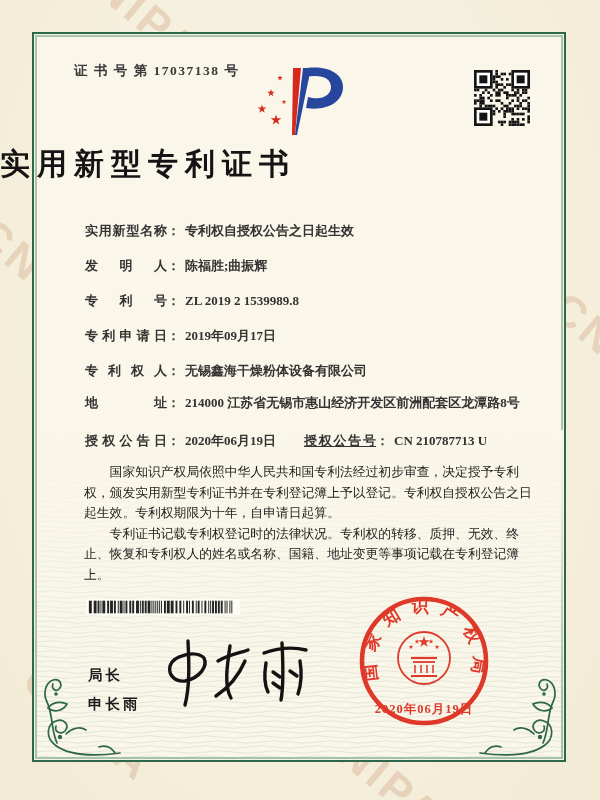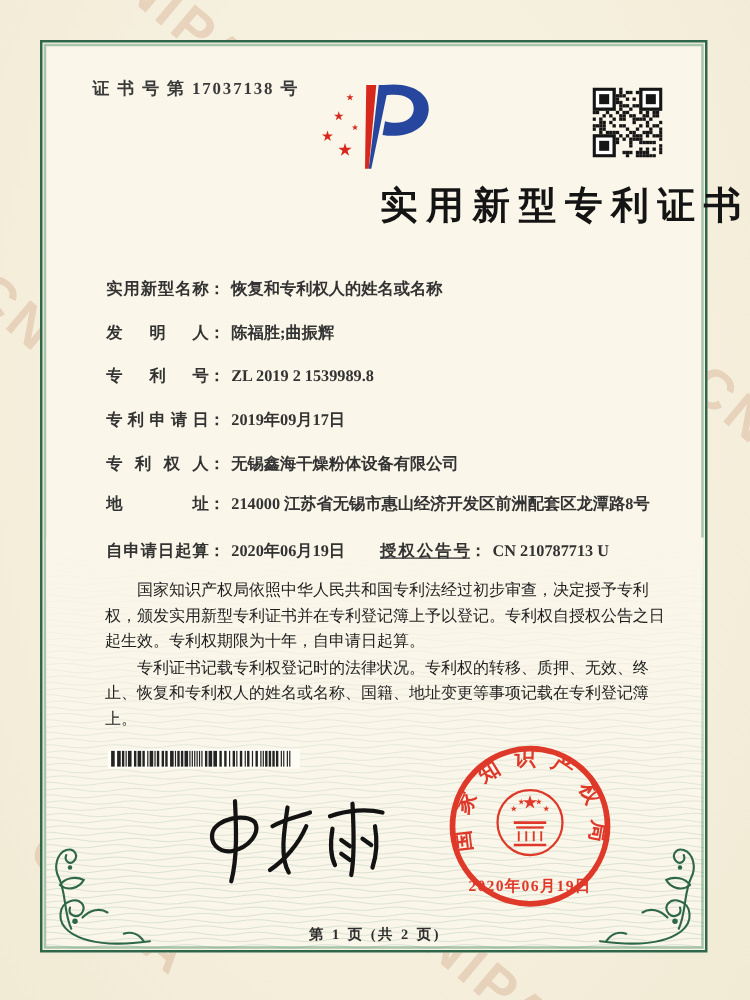--- a/index.html
+++ b/index.html
@@ -18,21 +18,21 @@
   .waves, .wavefade { position:absolute; left:37px; top:430px; width:526px; height:330px; }
   .wavefade { background:linear-gradient(180deg, rgba(250,246,233,1) 0%, rgba(250,246,233,.8) 22%, rgba(250,246,233,.3) 52%, rgba(250,246,233,0) 80%); }
   .wm {
     position:absolute; font-family:"Liberation Sans","DejaVu Sans",sans-serif;
     font-weight:700; font-size:44px; letter-spacing:4px;
     color:rgba(203,146,114,.30); transform:rotate(40deg); white-space:nowrap;
   }
   .cert-no { position:absolute; left:74px; top:62px; font-size:13.5px; font-weight:700; letter-spacing:1.5px; color:#3a3a3a; }
   .logo { position:absolute; left:256px; top:64px; width:92px; height:76px; }
   .qr { position:absolute; left:474px; top:70px; width:56px; height:56px; }
-  .title { position:absolute; left:0; top:144px; width:100%; text-align:right;
+  .title { position:absolute; left:0; top:144px; width:100%; text-align:left;
            font-size:30px; font-weight:700; letter-spacing:7px; color:#141414; }
   .frow { position:absolute; left:85px; right:56px; display:flex; align-items:center;
           font-size:13px; font-weight:700; color:#333; line-height:18px; }
   .flabel { display:inline-block; width:82px; flex:none; text-align:justify; text-align-last:justify; }
   .fcolon { flex:none; margin-right:5px; }
   .fvalue { flex:1; }
   .fvalue.addr { max-width:380px; }
   .glabel2 { display:inline-block; width:72px; flex:none; text-align:justify; text-align-last:justify; margin-left:28px;text-decoration:underline; }
   .gval { flex:none; }
   .paras { position:absolute; left:84px; right:60px; top:462px;
@@ -315,21 +315,21 @@
       <rect x="42.666666666666664" y="53.33333333333333" width="2.6666666666666665" height="2.6666666666666665" fill="#151515"></rect>
       <rect x="45.33333333333333" y="53.33333333333333" width="2.6666666666666665" height="2.6666666666666665" fill="#151515"></rect>
       <rect x="48" y="53.33333333333333" width="2.6666666666666665" height="2.6666666666666665" fill="#151515"></rect>
     </svg>
 
   <div class="title">实用新型专利证书</div>
 
   <div class="frow" style="top:222px">
     <span class="flabel">实用新型名称</span>
       <span class="fcolon">：</span>
-    <span class="fvalue">恢复和专利权人的姓名或名称</span>
+    <span class="fvalue">专利权自授权公告之日起生效</span>
   </div>
   <div class="frow" style="top:257px">
     <span class="flabel">发明人</span>
       <span class="fcolon">：</span>
     <span class="fvalue">陈福胜;曲振辉</span>
   </div>
   <div class="frow" style="top:292px">
     <span class="flabel">专利号</span>
       <span class="fcolon">：</span>
     <span class="fvalue">ZL 2019 2 1539989.8</span>
@@ -343,21 +343,21 @@
     <span class="flabel">专利权人</span>
       <span class="fcolon">：</span>
     <span class="fvalue">无锡鑫海干燥粉体设备有限公司</span>
   </div>
   <div class="frow" style="top:394px">
     <span class="flabel">地址</span>
       <span class="fcolon">：</span>
     <span class="fvalue addr">214000 江苏省无锡市惠山经济开发区前洲配套区龙潭路8号</span>
   </div>
   <div class="frow" style="top:432px">
-    <span class="flabel">自申请日起算</span>
+    <span class="flabel">授权公告日</span>
       <span class="fcolon">：</span>
     <span class="gval">2020年06月19日</span>
     <span class="glabel2">授权公告号</span>
       <span class="fcolon">：</span>
     <span class="gval">CN 210787713 U</span>
   </div>
 
   <div class="paras">
     <p>国家知识产权局依照中华人民共和国专利法经过初步审查，决定授予专利权，颁发实用新型专利证书并在专利登记簿上予以登记。专利权自授权公告之日起生效。专利权期限为十年，自申请日起算。</p>
     <p>专利证书记载专利权登记时的法律状况。专利权的转移、质押、无效、终止、恢复和专利权人的姓名或名称、国籍、地址变更等事项记载在专利登记簿上。</p>
@@ -408,20 +408,24 @@
       <rect x="128" y="0" width="2" height="15" fill="#242424"></rect>
       <rect x="131" y="0" width="2" height="15" fill="#242424"></rect>
       <rect x="134" y="0" width="2" height="15" fill="#242424"></rect>
       <rect x="137" y="0" width="2" height="15" fill="#242424"></rect>
       <rect x="141" y="0" width="1" height="15" fill="#242424"></rect>
       <rect x="143" y="0" width="1" height="15" fill="#242424"></rect>
       <rect x="146" y="0" width="1" height="15" fill="#242424"></rect>
       <rect x="148" y="0" width="1" height="15" fill="#242424"></rect>
     </svg>
 
+  <div class="signer">
+    <div>局长</div>
+    <div>申长雨</div>
+  </div>
 
   <svg class="signature" viewBox="0 0 178 86">
     <g fill="none" stroke="#131313" stroke-width="3.4" stroke-linecap="round">
       <path d="M18,38 C21,27 45,22 52,30 C56,38 48,50 33,53 C23,54 16,47 18,38 Z"></path>
       <path d="M36,13 C37,34 38,58 33,77"></path>
       <path d="M66,33 C76,27 88,25 96,22"></path>
       <path d="M78,18 C75,38 72,58 79,70"></path>
       <path d="M93,33 C87,47 76,60 64,68"></path>
       <path d="M112,25 C126,20 142,19 154,22"></path>
       <path d="M130,15 C131,34 132,56 129,72"></path>
@@ -449,15 +453,14 @@
       <use href="#star" transform="translate(76,49.5) scale(2.6)" fill="#dd2b1c" stroke="none"></use>
       <use href="#star" transform="translate(82,55) scale(2.6)" fill="#dd2b1c" stroke="none"></use>
       <path d="M56,66 H82" stroke-width="2.2"></path>
       <path d="M58,70 H80"></path>
       <path d="M60,73 V81 M66,73 V81 M72,73 V81 M78,73 V81" stroke-width="1.5"></path>
       <path d="M56,84 H82" stroke-width="2"></path>
     </g>
     <text x="69" y="121" text-anchor="middle" font-size="12.5" font-weight="700" fill="#dd2b1c" style="letter-spacing:1px" font-family="serif">2020年06月19日</text>
   </svg>
 
-  <div class="footer-page">第 1 页 (共 2 页)</div>
 
 </div>
 
 </body></html>

